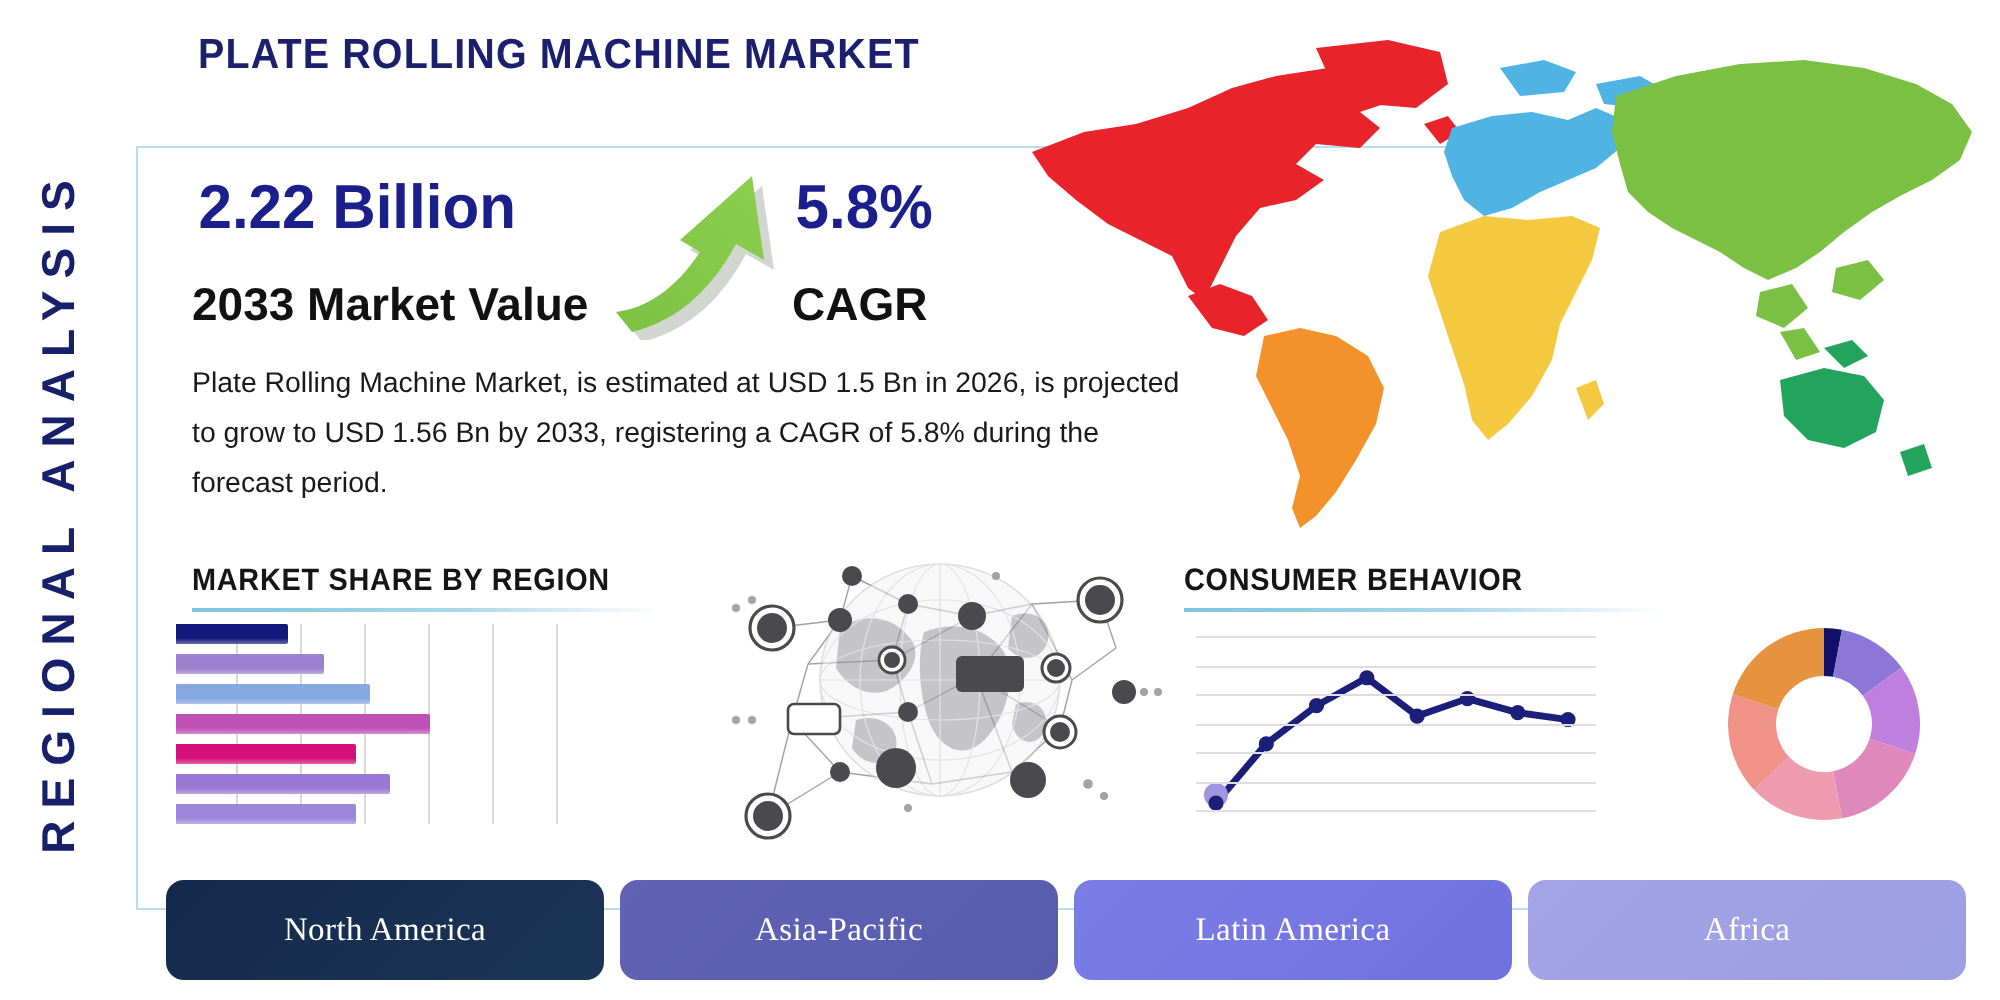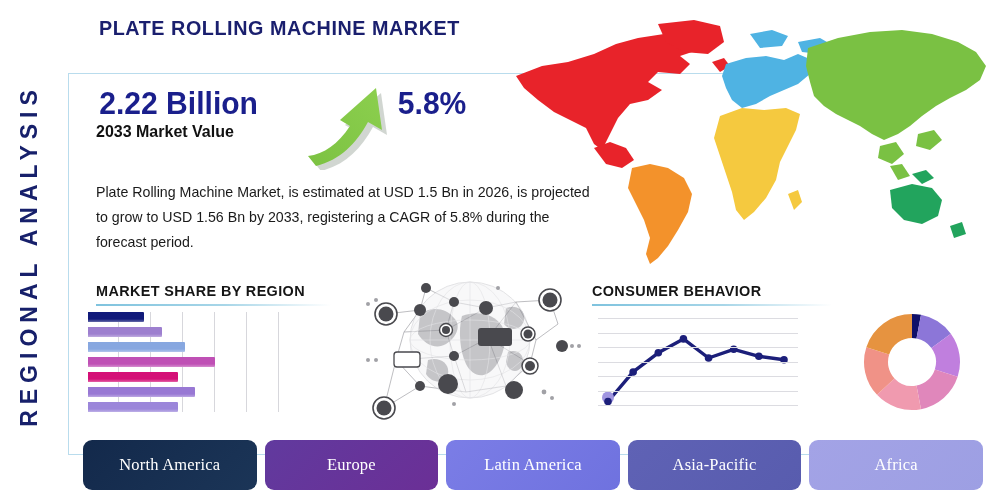--- a/index.html
+++ b/index.html
@@ -34,21 +34,21 @@
     position:absolute;left:68px;top:73px;width:900px;height:382px;
     border:1.5px solid #b9dced;border-right:none;box-sizing:border-box;
     background:transparent;
   }
 
   
   .stats{position:absolute;left:96px;top:88px;width:420px;height:80px;}
   .stat-left{position:absolute;left:0;top:0;width:215px;}
   .stat-big{font-size:31px;font-weight:700;color:#1a1f8c;line-height:1.05;
     transform:scaleX(.97);transform-origin:center;white-space:nowrap;}
-  .stat-sub{font-size:16px;font-weight:700;color:#111;line-height:1.15;margin-top:2px;
+  .stat-sub{font-size:23px;font-weight:700;color:#111;line-height:1.15;margin-top:18px;
     white-space:nowrap;}
   .stat-right{position:absolute;left:300px;top:0;width:120px;text-align:left;}
   .stat-right .stat-big{font-size:31px;}
   .arrow-wrap{position:absolute;left:208px;top:-6px;width:100px;height:88px;}
 
   
   .body-text{
     position:absolute;left:96px;top:180px;width:505px;
     font-size:14.2px;line-height:25px;color:#1a1a1a;
     font-family:"Liberation Sans",sans-serif;
@@ -129,20 +129,21 @@
             <stop offset="0" stop-color="#7cc242"></stop>
               <stop offset="1" stop-color="#8ccf4e"></stop>
           </linearGradient>
         </defs>
         <path d="M4,74 C20,72 34,62 46,44 L36,38 L72,6 L78,48 L64,40 C52,62 36,78 12,84 Z" fill="#9aa39a" opacity=".45" transform="translate(5,5)"></path>
         <path d="M4,74 C20,72 34,62 46,44 L36,38 L72,6 L78,48 L64,40 C52,62 36,78 12,84 Z" fill="url(#agrad)"></path>
       </svg>
     </div>
     <div class="stat-right">
       <div class="stat-big">5.8%</div>
+      <div class="stat-sub">CAGR</div>
     </div>
   </div>
 
   <div class="body-text">Plate Rolling Machine Market, is estimated at USD 1.5 Bn in 2026, is projected to grow to USD 1.56 Bn by 2033, registering a CAGR of 5.8% during the forecast period.</div>
 
   <div class="worldmap">
     <svg width="500" height="258" viewBox="0 0 500 258">
 
       <path fill="#e8232a" d="M18,68 L44,58 L70,54 L96,46 L118,36 L140,30 L166,26 L190,24 L206,30
         L200,42 L182,48 L192,56 L182,66 L160,64 L150,74 L164,82 L150,92 L132,96 L120,110
@@ -346,27 +347,24 @@
         <path d="M60.99430310011478 99.14978803497706 A48 48 0 0 1 17.009505883772242 84.85826108457705 L34.504752941886125 68.42913054228853 A24 24 0 0 0 56.49715155005739 75.57489401748853 Z" fill="#f09aaf"></path>
         <path d="M17.009505883772242 84.85826108457705 A48 48 0 0 1 6.349287217832632 37.16718427000251 L29.174643608916316 44.583592135001254 A24 24 0 0 0 34.504752941886125 68.42913054228853 Z" fill="#f09287"></path>
         <path d="M6.349287217832632 37.16718427000251 A48 48 0 0 1 51.99999999999999 4 L51.99999999999999 28 A24 24 0 0 0 29.174643608916316 44.583592135001254 Z" fill="#e69340"></path>
       </svg>
   </div>
 
   <div class="pills">
       <div class="pill p0">
         <span>North America</span>
       </div>
-      <div class="pill p1">
-        <span>Europe</span>
+      <div class="pill p2">
+        <span>Asia-Pacific</span>
       </div>
       <div class="pill p3">
         <span>Latin America</span>
       </div>
-      <div class="pill p2">
-        <span>Asia-Pacific</span>
-      </div>
       <div class="pill p4">
         <span>Africa</span>
       </div>
     </div>
 
 </div>
 
 </body></html>

